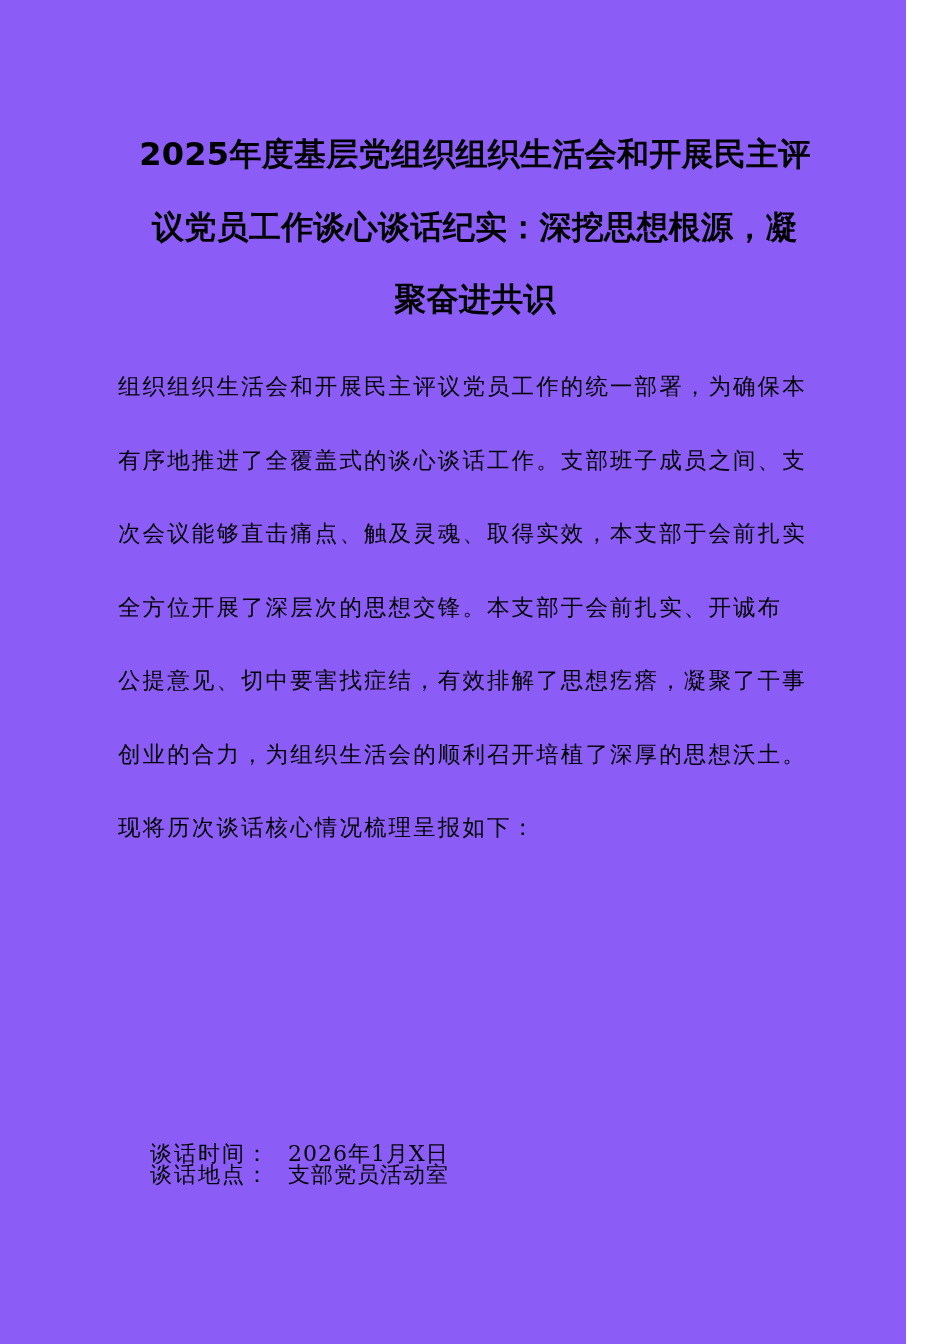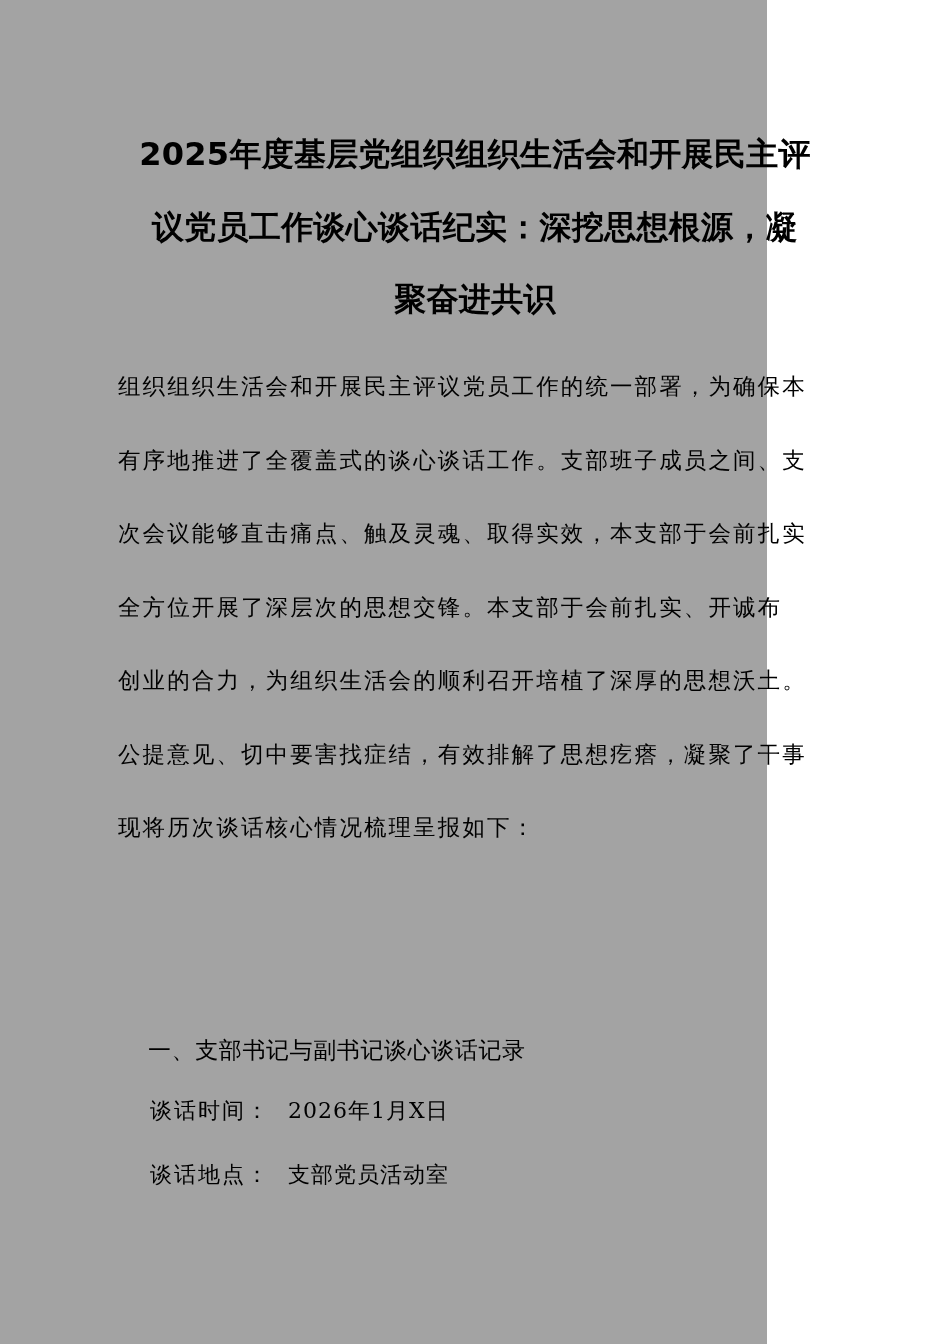--- a/index.html
+++ b/index.html
@@ -10,23 +10,23 @@
     body {
       width: 950px;
       height: 1344px;
       position: relative;
       overflow: hidden;
       color: #000000;
     }
     .page {
       position: absolute;
       left: 0; top: 0;
-      width: 767px;
+      width: 906px;
       height: 1344px;
-      background: #a3a3a3;
+      background: #8b5cf6;
     }
     .title {
       position: absolute;
       left: 118px;
       width: 714px;
       top: 118px;
       margin: 0;
       font-family: "DejaVu Sans", sans-serif;
       font-weight: bold;
       font-size: 32px;
@@ -64,45 +64,44 @@
       position: absolute;
       left: 150px;
       font-family: "DejaVu Serif", serif;
       font-size: 22px;
       line-height: 36px;
       white-space: nowrap;
       letter-spacing: 2px;
     }
     .meta-row .label { display: inline-block; }
     .meta-row .value { display: inline-block; margin-left: 18px; letter-spacing: 1px; }
-    .meta-time { top: 1093px; }
+    .meta-time { top: 1136px; }
     .meta-place { top: 1157px; }
   </style>
 </head>
 <body>
 
 <div class="page">
 
   <h1 class="title">
     <span class="line">2025年度基层党组织组织生活会和开展民主评</span>
     <span class="line">议党员工作谈心谈话纪实：深挖思想根源，凝</span>
     <span class="line">聚奋进共识</span>
   </h1>
 
   <p class="body-text para1">
     <span class="line">组织组织生活会和开展民主评议党员工作的统一部署，为确保本</span>
     <span class="line">有序地推进了全覆盖式的谈心谈话工作。支部班子成员之间、支</span>
     <span class="line">次会议能够直击痛点、触及灵魂、取得实效，本支部于会前扎实</span>
     <span class="line">全方位开展了深层次的思想交锋。本支部于会前扎实、开诚布</span>
+    <span class="line">公提意见、切中要害找症结，有效排解了思想疙瘩，凝聚了干事</span>
     <span class="line">创业的合力，为组织生活会的顺利召开培植了深厚的思想沃土。</span>
-    <span class="line">公提意见、切中要害找症结，有效排解了思想疙瘩，凝聚了干事</span>
     <span class="line">现将历次谈话核心情况梳理呈报如下：</span>
   </p>
 
-  <h2 class="section-heading">一、支部书记与副书记谈心谈话记录</h2>
 
   <div class="meta-row meta-time">
     <span class="label">谈话时间：</span><span class="value">2026年1月X日</span>
   </div>
 
   <div class="meta-row meta-place">
     <span class="label">谈话地点：</span><span class="value">支部党员活动室</span>
   </div>
 
 </div>

